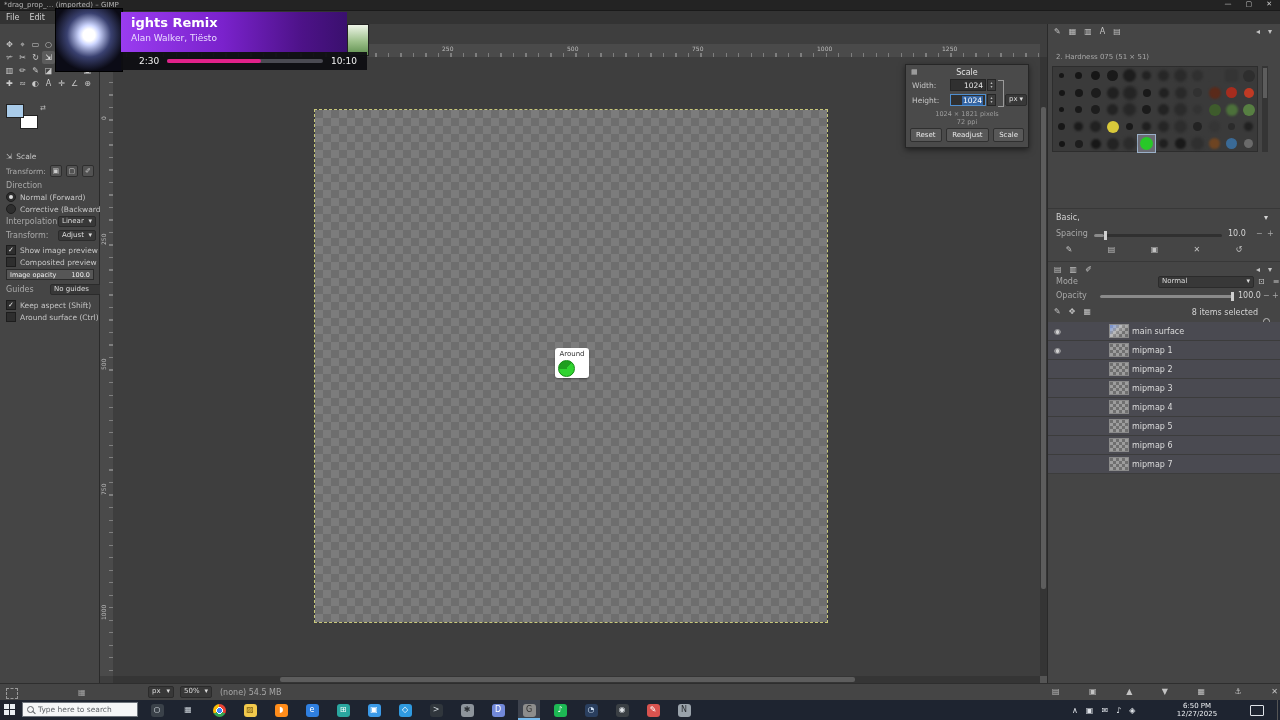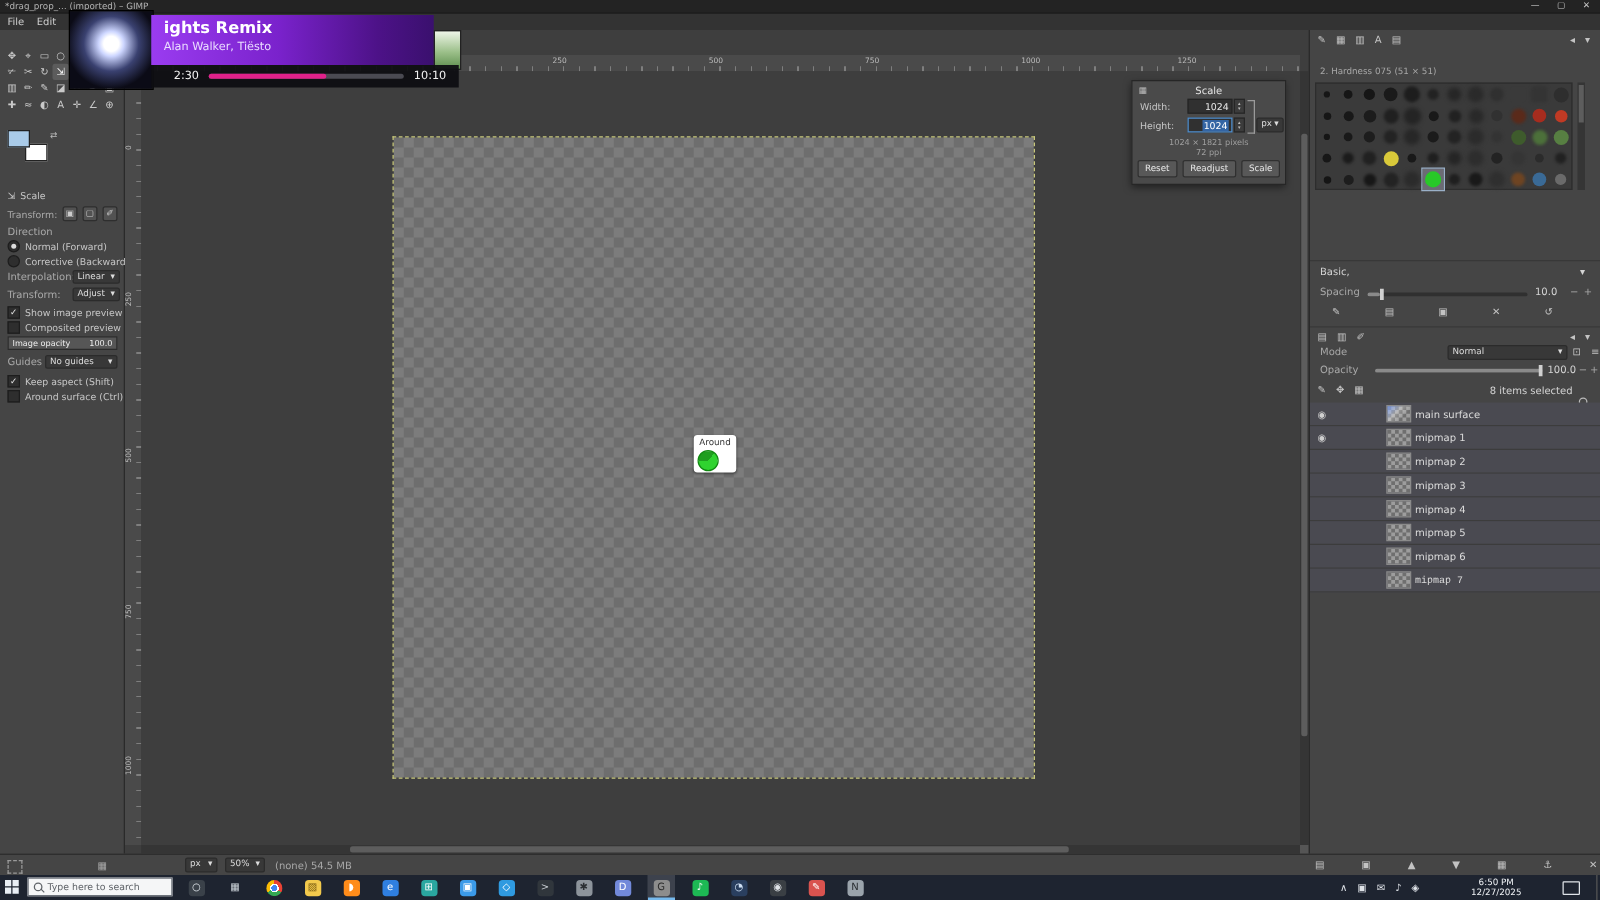--- a/index.html
+++ b/index.html
@@ -231,21 +231,21 @@
           <div class="optrow" style="top: 105px;">
             <span class="cb"></span>
             <span>Composited preview</span>
           </div>
         </div>
       <div class="spinscale" style="top:117px">
         <span>Image opacity</span>
         <span>100.0</span>
       </div>
       <span class="optlabel optlabel2" style="top:133px">Guides</span>
-      <div class="dd abs" style="left:36px;top:132px;width:58px;height:11px">
+      <div class="dd abs" style="left:50px;top:132px;width:58px;height:11px">
         <span>No guides</span>
         <span>▾</span>
       </div>
       <div id="opt-checks2">
           <div class="optrow" style="top: 148px;">
             <span class="cb">✓</span>
             <span>Keep aspect (Shift)</span>
           </div>
           <div class="optrow" style="top: 160px;">
             <span class="cb"></span>
@@ -605,21 +605,21 @@
           <span class="lname">mipmap 4</span>
         </div>
         <div class="layerrow" style="top: 95px;">
           <div class="lthumb"></div>
           <span class="lname">mipmap 5</span>
         </div>
         <div class="layerrow" style="top: 114px;">
           <div class="lthumb"></div>
           <span class="lname">mipmap 6</span>
         </div>
-        <div class="layerrow" style="top: 133px; font-family: Liberation Mono, monospace;">
+        <div class="layerrow" style="top: 133px;">
           <div class="lthumb"></div>
           <span class="lname">mipmap 7</span>
         </div>
       </div>
   </div>
 
   <div id="statusbar" class="abs">
     <div id="quickmask" class="abs"></div>
     <span class="abs t8 muted" style="left:78px;top:4px">▦</span>
     <div class="dd abs" style="left:148px;top:2px;width:26px;height:12px">

